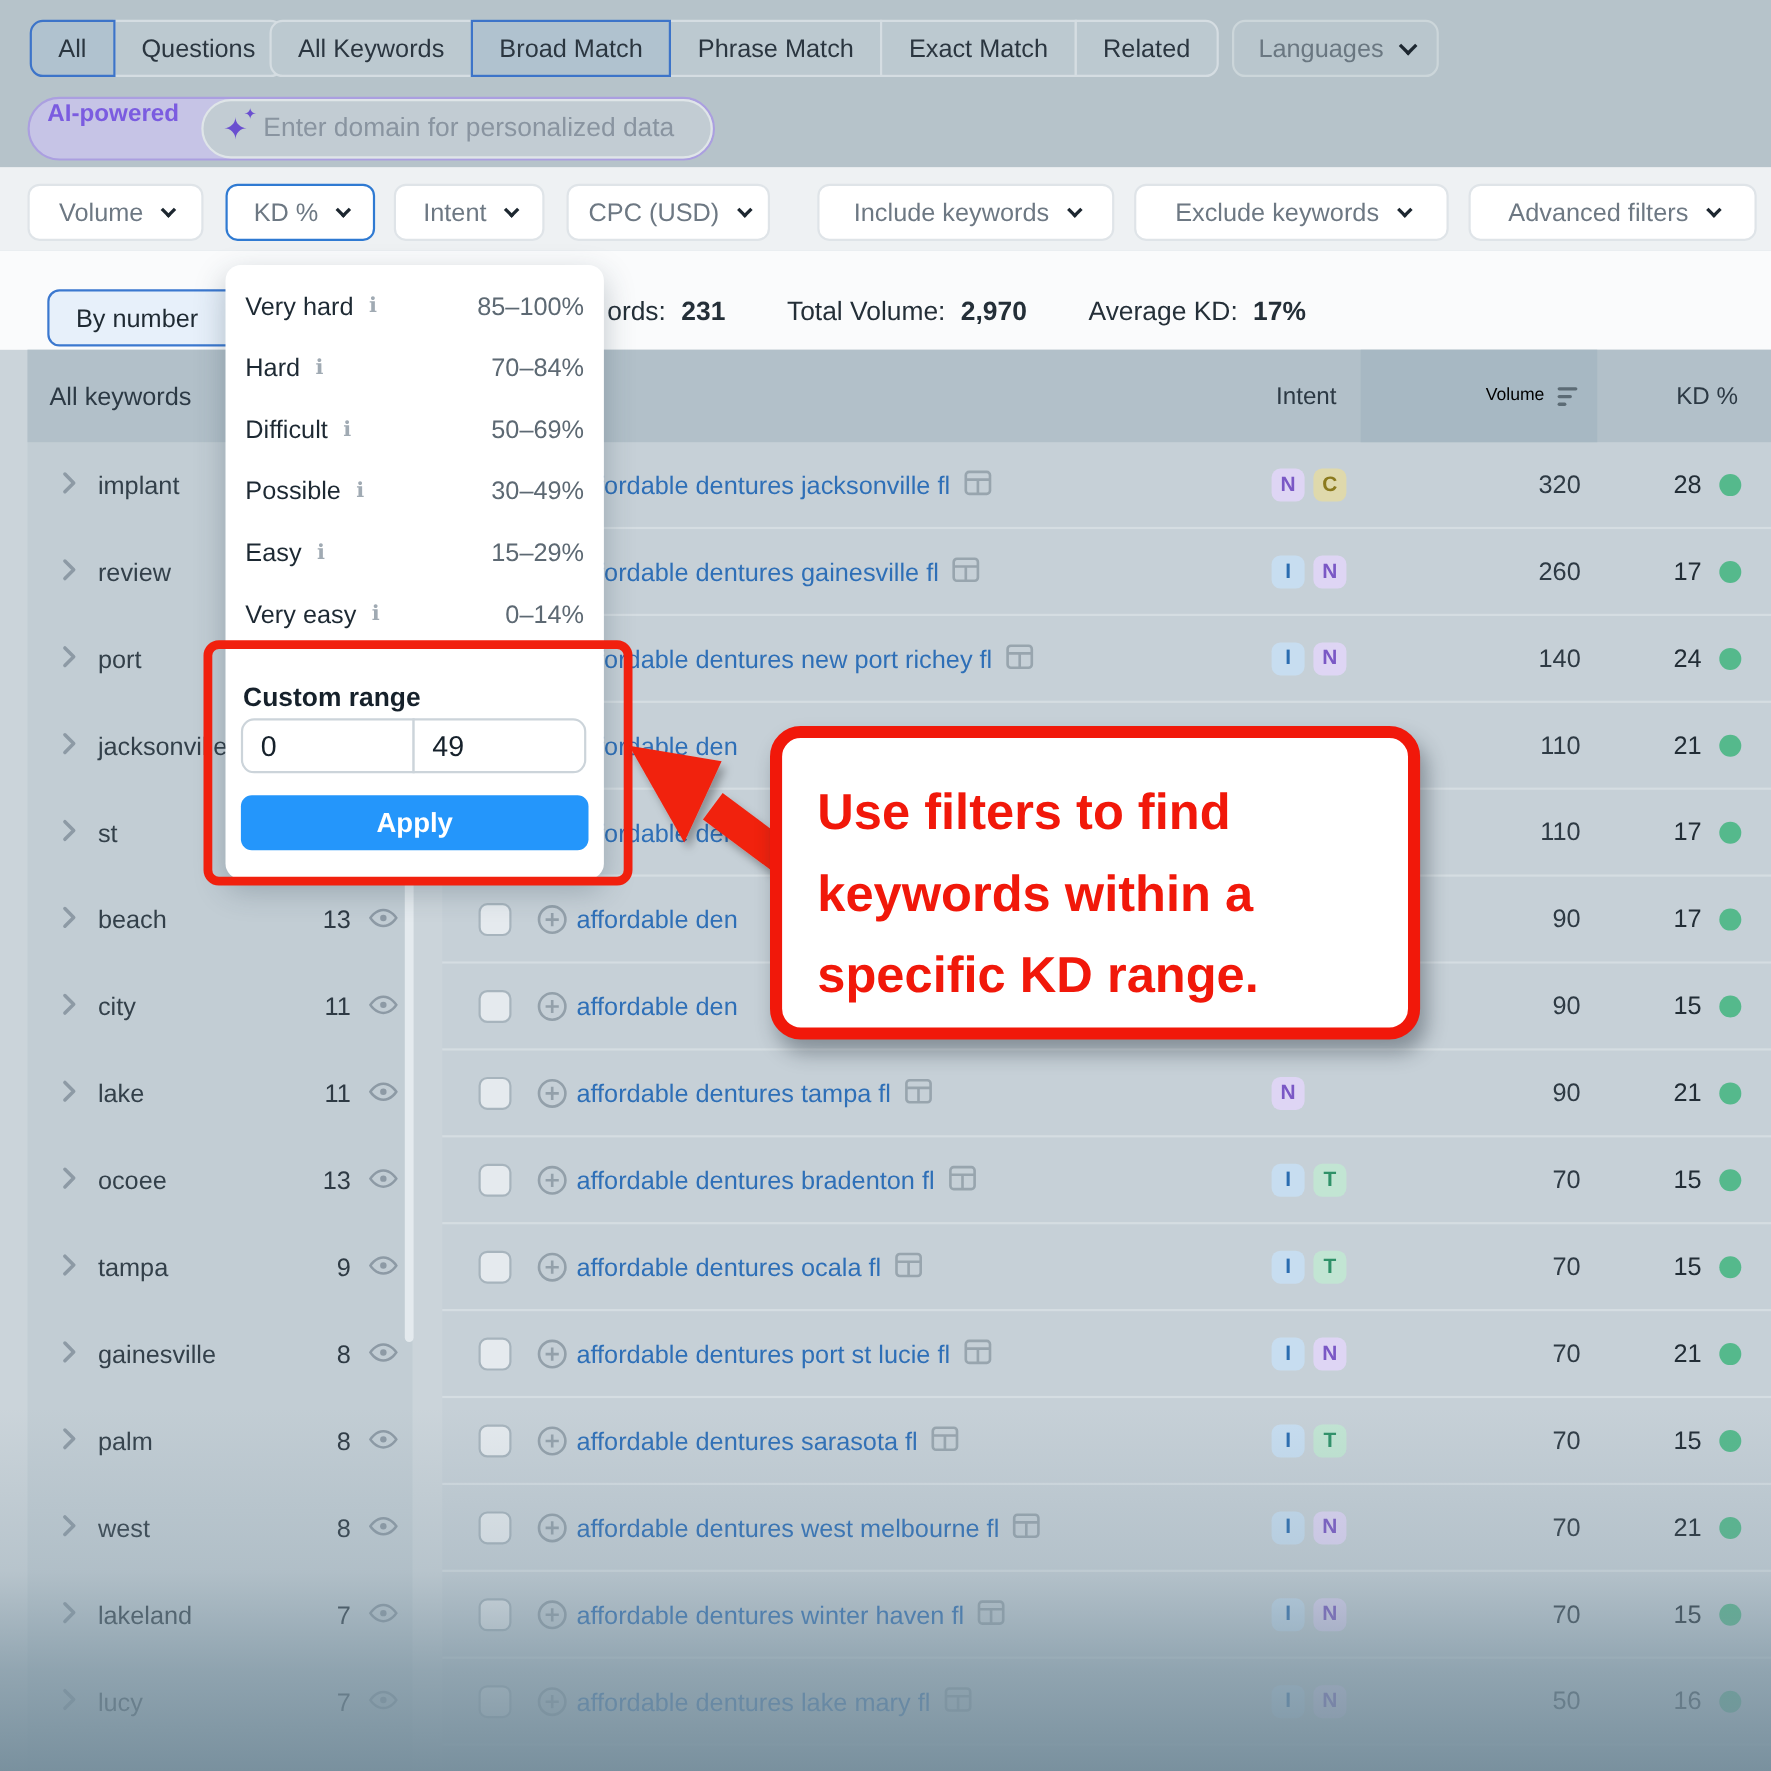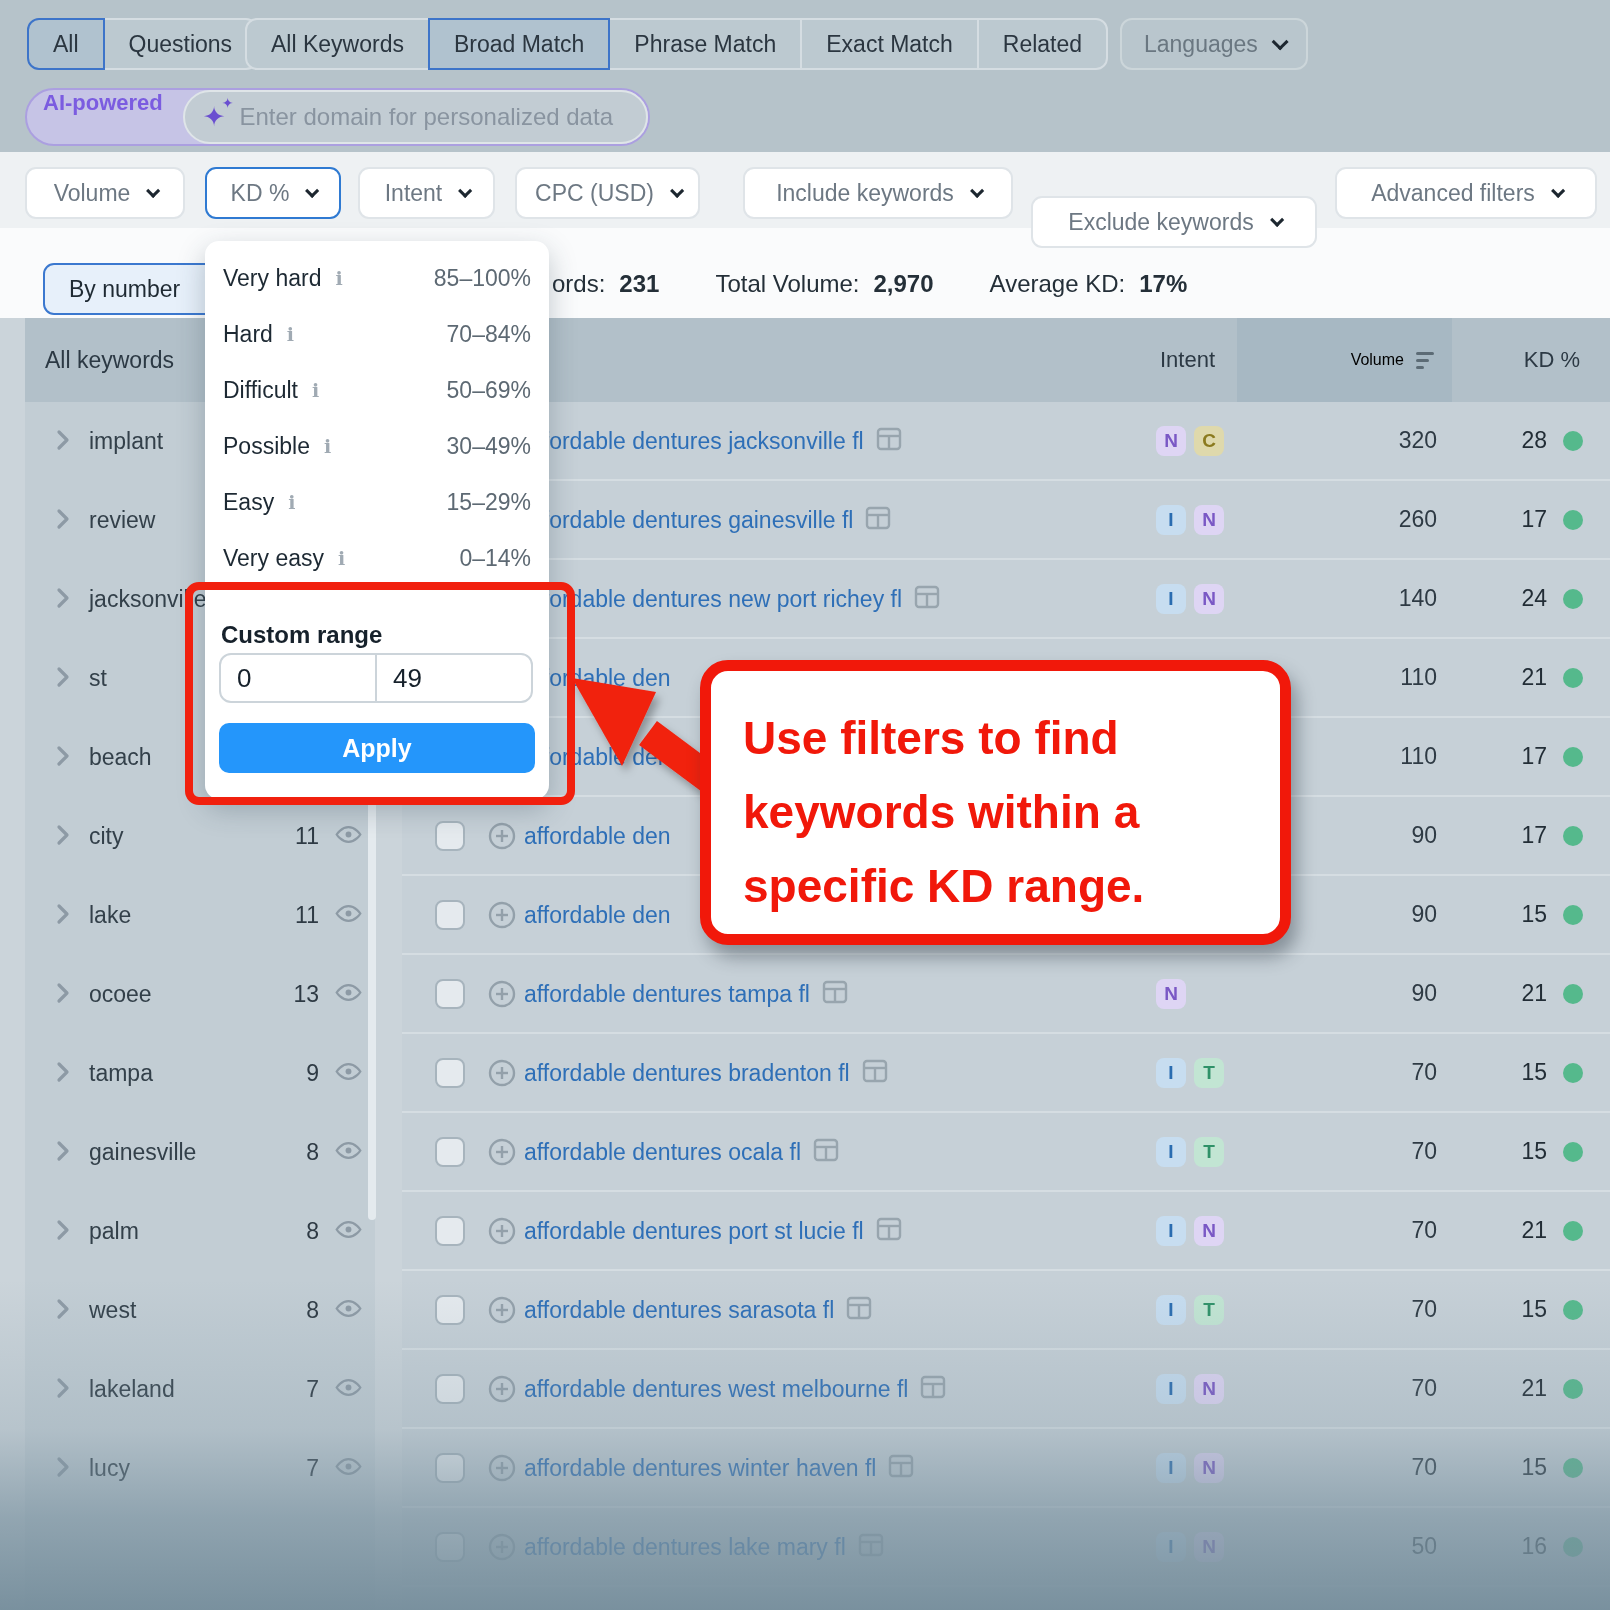--- a/index.html
+++ b/index.html
@@ -172,21 +172,21 @@
         <span class="chev"></span>
       </div>
       <div class="filter-btn" style="left: 515px; width: 185px;">
         <span>CPC (USD)</span>
         <span class="chev"></span>
       </div>
       <div class="filter-btn" style="left: 743px; width: 270px;">
         <span>Include keywords</span>
         <span class="chev"></span>
       </div>
-      <div class="filter-btn" style="left: 1031px; width: 286px; margin-top: 29px;">
+      <div class="filter-btn" style="left: 1031px; width: 286px;">
         <span>Exclude keywords</span>
         <span class="chev"></span>
       </div>
       <div class="filter-btn" style="left: 1335px; width: 262px;">
         <span>Advanced filters</span>
         <span class="chev"></span>
       </div>
     </div>
 
   <div class="by-number">
@@ -217,20 +217,26 @@
         <div class="side-item">
           <span><svg width="20" height="24" viewBox="0 0 16 24">
               <polyline points="4,4 12,12 4,20" fill="none" stroke="#8d9aa5" stroke-width="3.2" stroke-linecap="round" stroke-linejoin="round"></polyline>
             </svg></span>
           <span class="lbl">review</span>
         </div>
         <div class="side-item">
           <span><svg width="20" height="24" viewBox="0 0 16 24">
               <polyline points="4,4 12,12 4,20" fill="none" stroke="#8d9aa5" stroke-width="3.2" stroke-linecap="round" stroke-linejoin="round"></polyline>
             </svg></span>
+          <span class="lbl">port</span>
+        </div>
+        <div class="side-item">
+          <span><svg width="20" height="24" viewBox="0 0 16 24">
+              <polyline points="4,4 12,12 4,20" fill="none" stroke="#8d9aa5" stroke-width="3.2" stroke-linecap="round" stroke-linejoin="round"></polyline>
+            </svg></span>
           <span class="lbl">jacksonville</span>
         </div>
         <div class="side-item">
           <span><svg width="20" height="24" viewBox="0 0 16 24">
               <polyline points="4,4 12,12 4,20" fill="none" stroke="#8d9aa5" stroke-width="3.2" stroke-linecap="round" stroke-linejoin="round"></polyline>
             </svg></span>
           <span class="lbl">st</span>
         </div>
         <div class="side-item">
           <span><svg width="20" height="24" viewBox="0 0 16 24">

